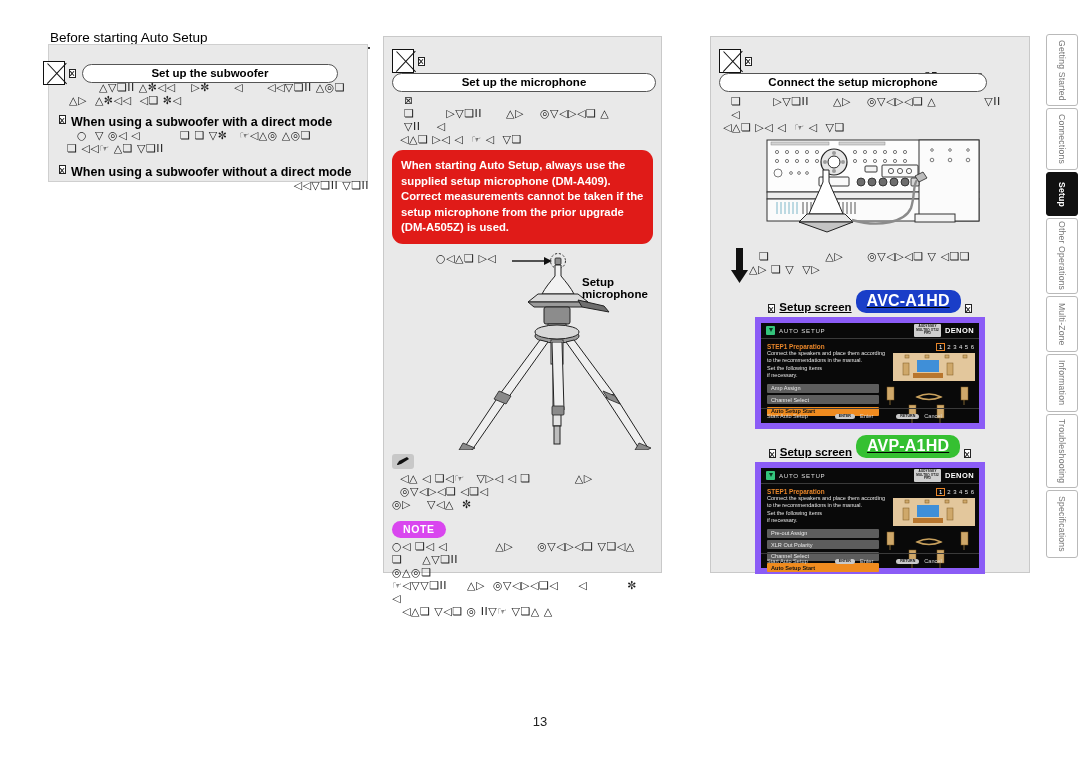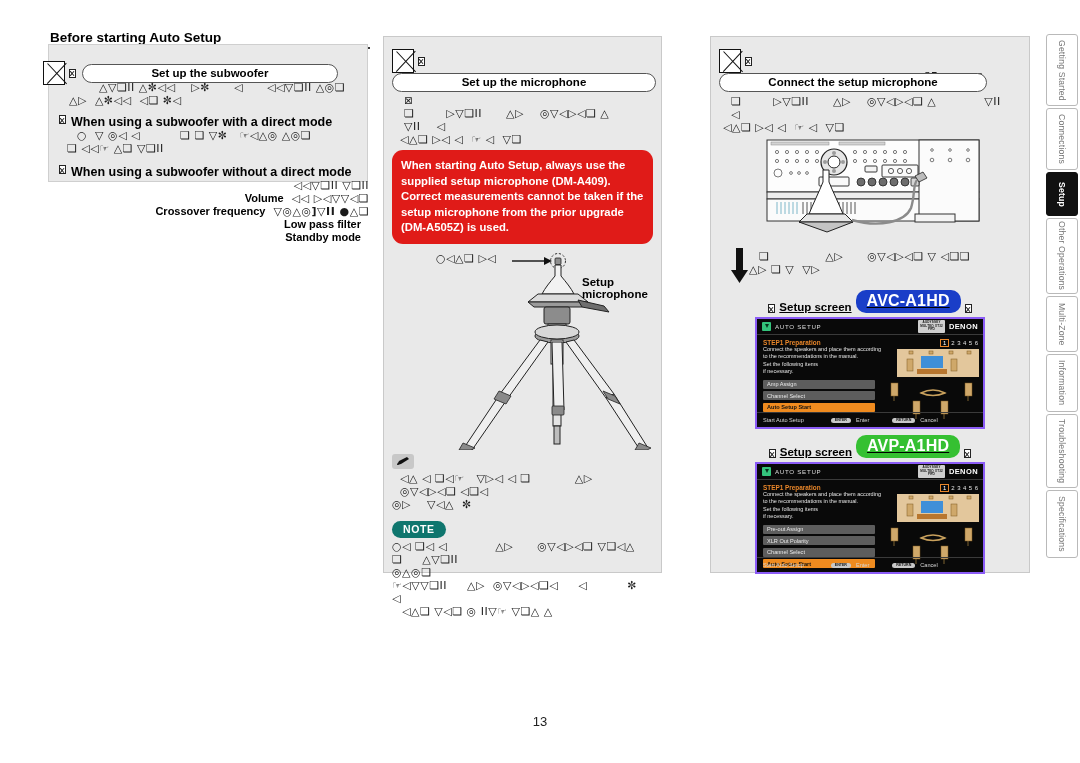--- a/index.html
+++ b/index.html
@@ -10,21 +10,21 @@
   }
   
   .panel{
     position:absolute;background:#e9e9e9;border:1px solid #c9c9c9;
     box-sizing:border-box;
   }
   
   #col-left{left:48px;top:44px;width:320px;height:138px;background:#e9e9e9;border:1px solid #cfcfcf;}
   .sec-title{
     position:absolute;left:50px;top:30px;width:320px;
-    font-size:13.5px;font-weight:bold;color:#000;
+    font-size:13.5px;font-weight:normal;color:#000;
     border-bottom:2px solid #3a3a3a;padding-bottom:2px;
   }
   
   .hdr-row{position:relative;height:20px;margin:6px 0 2px 0;}
   .bigbox{
     display:inline-block;width:20px;height:22px;border:1.6px solid #111;
     position:relative;vertical-align:middle;background:#fff;
   }
   .bigbox:before,.bigbox:after{
     content:"";position:absolute;left:-1px;top:50%;width:138%;height:1.4px;background:#111;
@@ -67,31 +67,31 @@
     font-size:11.3px;font-weight:bold;line-height:15.5px;
     padding:8px 9px;margin-top:4px;
   }
   
   .pencil-badge{
     width:22px;height:15px;background:#c8c8c8;border-radius:3px;
     display:flex;align-items:center;justify-content:center;
   }
   
   .note-pill{
-    display:inline-block;background:#0f766e;color:#fff;border-radius:9px;
+    display:inline-block;background:#d946ef;color:#fff;border-radius:9px;
     font-size:10.5px;font-weight:bold;letter-spacing:.6px;padding:2px 11px 3px 11px;
   }
   
   .model-pill{
     display:inline-block;color:#fff;font-weight:bold;font-size:16px;
     border-radius:10px;padding:2px 11px 3px 11px;letter-spacing:.2px;
   }
   .screen-label{font-size:11.5px;font-weight:bold;display:flex;align-items:flex-end;gap:4px;text-decoration:underline;}
   
-  .osd{background:#090909;border:2px solid #8b5cf6;position:relative;box-sizing:border-box;}
+  .osd{background:#090909;border:6px solid #8b5cf6;position:relative;box-sizing:border-box;}
   .osd-top{
     height:15px;border-bottom:1px solid #3a3a3a;display:flex;align-items:center;
     padding:0 5px;gap:4px;
   }
   .osd-dl{width:9px;height:9px;background:#34c47c;border-radius:1px;position:relative;}
   .osd-dl:after{
     content:"";position:absolute;left:3px;top:1.5px;width:0;height:0;
     border-left:2px solid transparent;border-right:2px solid transparent;border-top:4px solid #06361f;
   }
   .osd-ttl{color:#dcdcdc;font-size:6.2px;letter-spacing:.7px;}
@@ -163,26 +163,20 @@
     <div class="glyph" style="padding-left:30px;">△▽❏II △✼◁◁    ▷✼      ◁      ◁◁▽❏II △◎❏</div>
     <div class="glyph">△▷  △✼◁◁  ◁❏ ✼◁</div>
   </div>
 
   <div style="position:absolute;left:10px;top:120px;width:310px;text-align:right;">
     <div class="bullet-head">
       <span class="tofu"></span>
       <span>When using a subwoofer without a direct mode</span>
     </div>
     <div class="glyph" style="padding-left:26px;">◁◁▽❏II ▽❏II</div>
-    <div id="sub-rows">
-        <div class="kv" style="padding-left: 8px; line-height: 13px;"><span>Volume</span><span class="glyph" style="margin-left: 8px;">◁◁ ▷◁▽▽◁❏</span></div>
-        <div class="kv" style="padding-left: 8px; line-height: 13px;"><span>Crossover frequency</span><span class="glyph" style="margin-left: 8px;">▽◎△◎]▽II ●△❏</span></div>
-        <div class="kv" style="padding-left: 8px; line-height: 13px;"><span>Low pass filter</span><span class="glyph" style="margin-left: 8px;"></span></div>
-        <div class="kv" style="padding-left: 8px; line-height: 13px;"><span>Standby mode</span><span class="glyph" style="margin-left: 8px;"></span></div>
-      </div>
   </div>
 </div>
 
 <div class="panel" id="col-mid">
   <div class="inner">
     <div class="hdr-row">
       <span class="bigbox"></span>
       <span class="tofu"></span>
       <span class="pill-hdr" style="width:264px;">Set up the microphone</span>
     </div>

